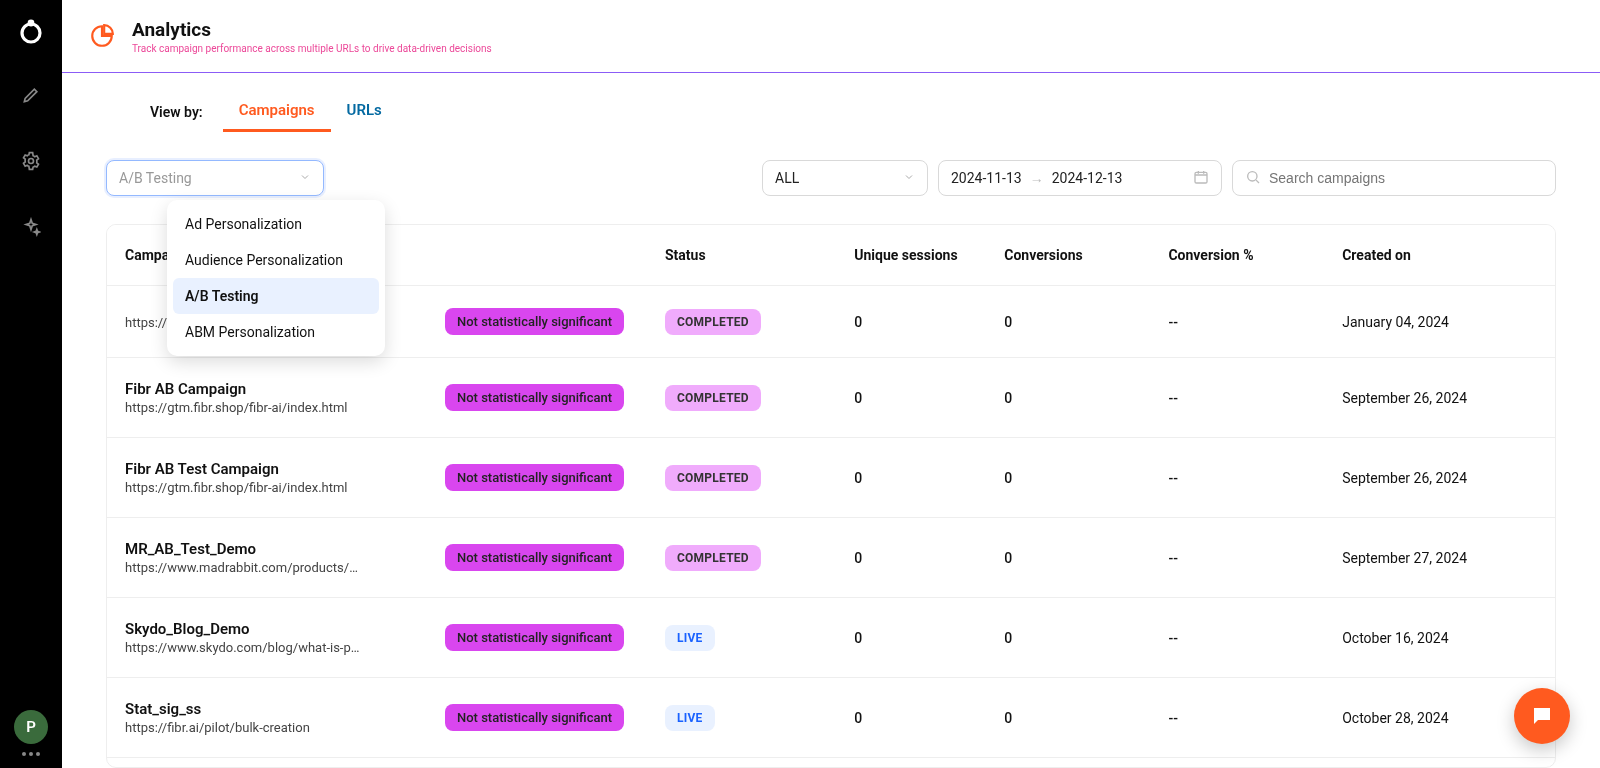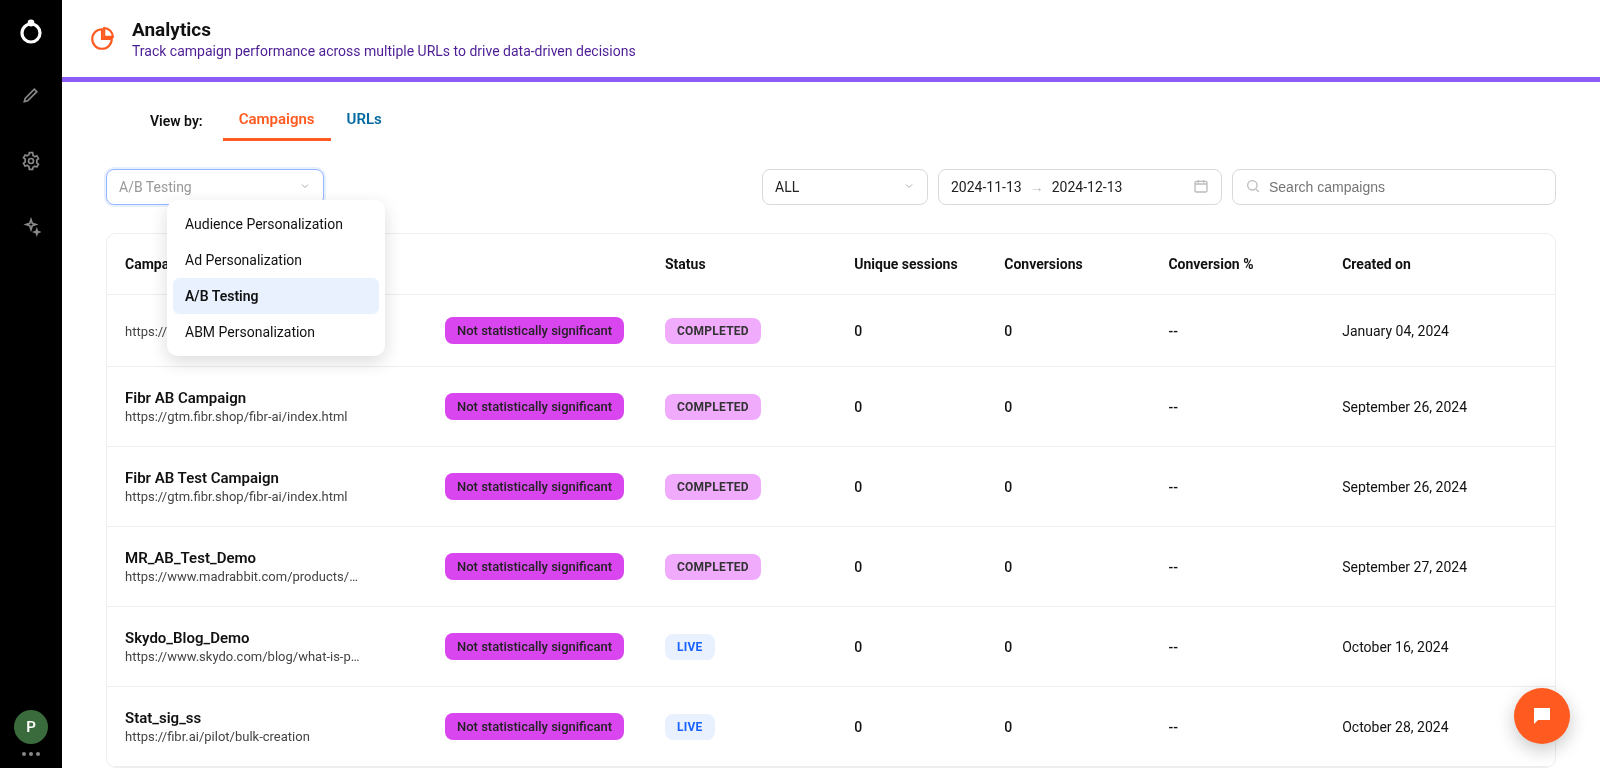--- a/index.html
+++ b/index.html
@@ -13,24 +13,24 @@
   
   .sb-logo { width: 62px; height: 62px; display:flex; align-items:center; justify-content:center; }
   .sb-item { width: 62px; height: 66px; display:flex; align-items:center; justify-content:center; cursor:pointer; }
   .sb-item svg { stroke: #888; }
   .sb-bottom { margin-top: auto; display:flex; flex-direction:column; align-items:center; padding-bottom: 8px; }
   .avatar { width: 34px; height: 34px; border-radius: 50%; background:#3a6b3c; color:#fff; display:flex; align-items:center; justify-content:center; font-weight:600; font-size:15px; }
   .sb-more { display:flex; gap:3px; padding:8px 0 4px; }
   .sb-more span { width:4px; height:4px; background:#888; border-radius:50%; }
 
   
-  .page-header { display:flex; align-items:center; gap:16px; padding: 18px 26px 18px 26px; border-bottom: 5px solid #8b5cf6; }
+  .page-header { display:flex; align-items:center; gap:16px; padding: 18px 26px 18px 26px; border-bottom: 1px solid #8b5cf6; }
   .page-header .icon-wrap { width: 28px; height: 28px; display:flex; align-items:center; justify-content:center; }
   .titles .title { font-size: 19px; font-weight: 700; color:#111; }
-  .titles .sub { font-size: 14px; color:#4c1d95; margin-top: 2px; }
+  .titles .sub { font-size: 10px; color:#ec4899; margin-top: 2px; }
 
   
   .controls-row { display:flex; align-items:center; gap: 14px; padding: 18px 44px 0 44px; }
   .viewby-label { font-size: 14px; font-weight:600; color:#111; margin-right: 6px; margin-left: 44px; }
   .tabs { display:flex; }
   .tab { padding: 10px 16px; font-size: 15px; font-weight:600; color:#0369a1; cursor:pointer; border-bottom: 3px solid transparent; }
   .tab.active { color:#ff5a1f; border-bottom-color:#ff5a1f; }
 
   
   .filters-row { display:flex; align-items:center; gap: 10px; padding: 28px 44px 20px 44px; }
@@ -171,22 +171,22 @@
           <svg width="16" height="16" viewBox="0 0 24 24" fill="none" stroke="#bbb" stroke-width="2">
               <circle cx="11" cy="11" r="7"></circle>
               <path d="M21 21l-4.3-4.3"></path>
             </svg>
         </span>
         <input type="text" placeholder="Search campaigns" style="">
       </div>
     </div>
 
     <div class="dropdown">
+      <div class="opt">Ad Personalization</div>
       <div class="opt">Audience Personalization</div>
-      <div class="opt">Ad Personalization</div>
       <div class="opt selected">A/B Testing</div>
       <div class="opt">ABM Personalization</div>
     </div>
 
     <div class="table-wrap">
       <div class="table-scroll">
       <table>
         <thead>
           <tr>
             <th style="width:320px">Campaign</th>

